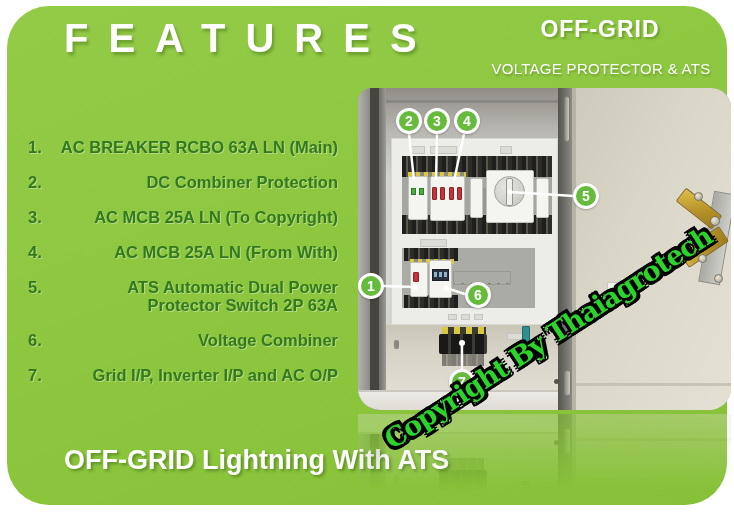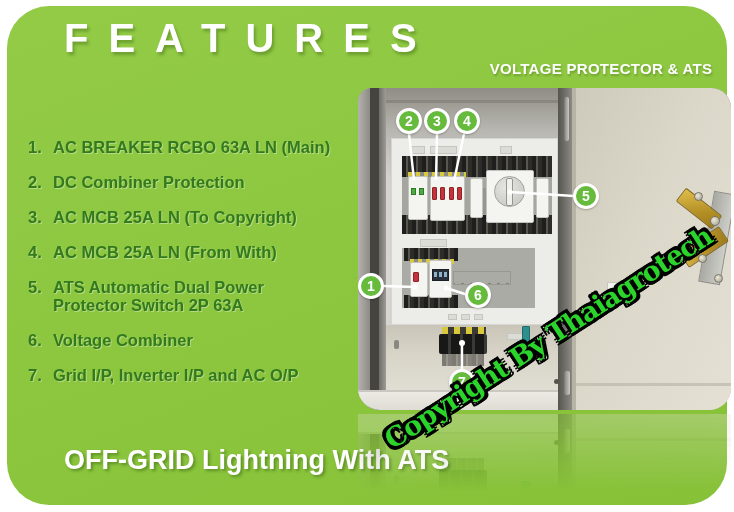--- a/index.html
+++ b/index.html
@@ -9,30 +9,30 @@
           background:linear-gradient(160deg,#93CB47 0%, #8CC63E 55%, #86C137 100%);
           border-radius:42px; }
 
   
   .title { position:absolute; left:64px; top:16px; font-size:40px; font-weight:bold;
            color:#fff; letter-spacing:20px; text-shadow:2px 3px 3px rgba(40,80,10,0.35); white-space:nowrap; }
   .product1 { position:absolute; left:534px; top:16px; width:132px; text-align:center;
               font-size:23px; font-weight:bold; color:#fff; letter-spacing:1px;
               text-shadow:2px 2px 2px rgba(40,80,10,0.3); }
   .product2 { position:absolute; left:470px; top:60px; width:262px; text-align:center;
-              font-size:15px; font-weight:bold; color:#fff; letter-spacing:0.3px;
+              font-size:15px; font-weight:normal; color:#fff; letter-spacing:0.3px;
               text-shadow:1px 2px 2px rgba(40,80,10,0.3); white-space:nowrap; }
 
   
   .features { position:absolute; left:28px; top:138px; width:322px;
               display:flex; flex-direction:column; gap:17px; }
   .feat { display:flex; font-size:16.5px; font-weight:bold; color:#337A1E;
           text-shadow:1px 1px 0 rgba(255,255,255,0.35); line-height:18px; }
   .feat .num { width:25px; flex:none; }
-  .feat .txt { width:285px; }
+  .feat .txt { width:285px;text-align:right; }
 
   .caption { position:absolute; left:64px; top:445px; font-size:27px; font-weight:bold;
              color:#fff; text-shadow:2px 2px 3px rgba(40,80,10,0.45); white-space:nowrap; }
 
   
   .photo { position:absolute; left:358px; top:88px; width:373px; height:322px;
            border-radius:14px 20px 22px 22px; overflow:hidden; background:#C9C9C5; }
   .photo-inner { position:absolute; inset:0; }
   .abs { position:absolute; }
 
@@ -106,20 +106,21 @@
                text-shadow:-3px -3px 0 #000, 3px -3px 0 #000, -3px 3px 0 #000, 3px 3px 0 #000,
                            -3px 0 0 #000, 3px 0 0 #000, 0 -3px 0 #000, 0 3px 0 #000; }
 </style>
 </head>
 <body>
 
 <div class="canvas">
   <div class="card"></div>
 
   <div class="title">FEATURES</div>
+  <div class="product1">OFF-GRID</div>
   <div class="product2">VOLTAGE PROTECTOR &amp; ATS</div>
 
   <div class="features">
     <div class="feat">
       <span class="num">1.</span>
       <span class="txt">AC BREAKER RCBO 63A LN (Main)</span>
     </div>
     <div class="feat">
       <span class="num">2.</span>
       <span class="txt">DC Combiner Protection</span>

